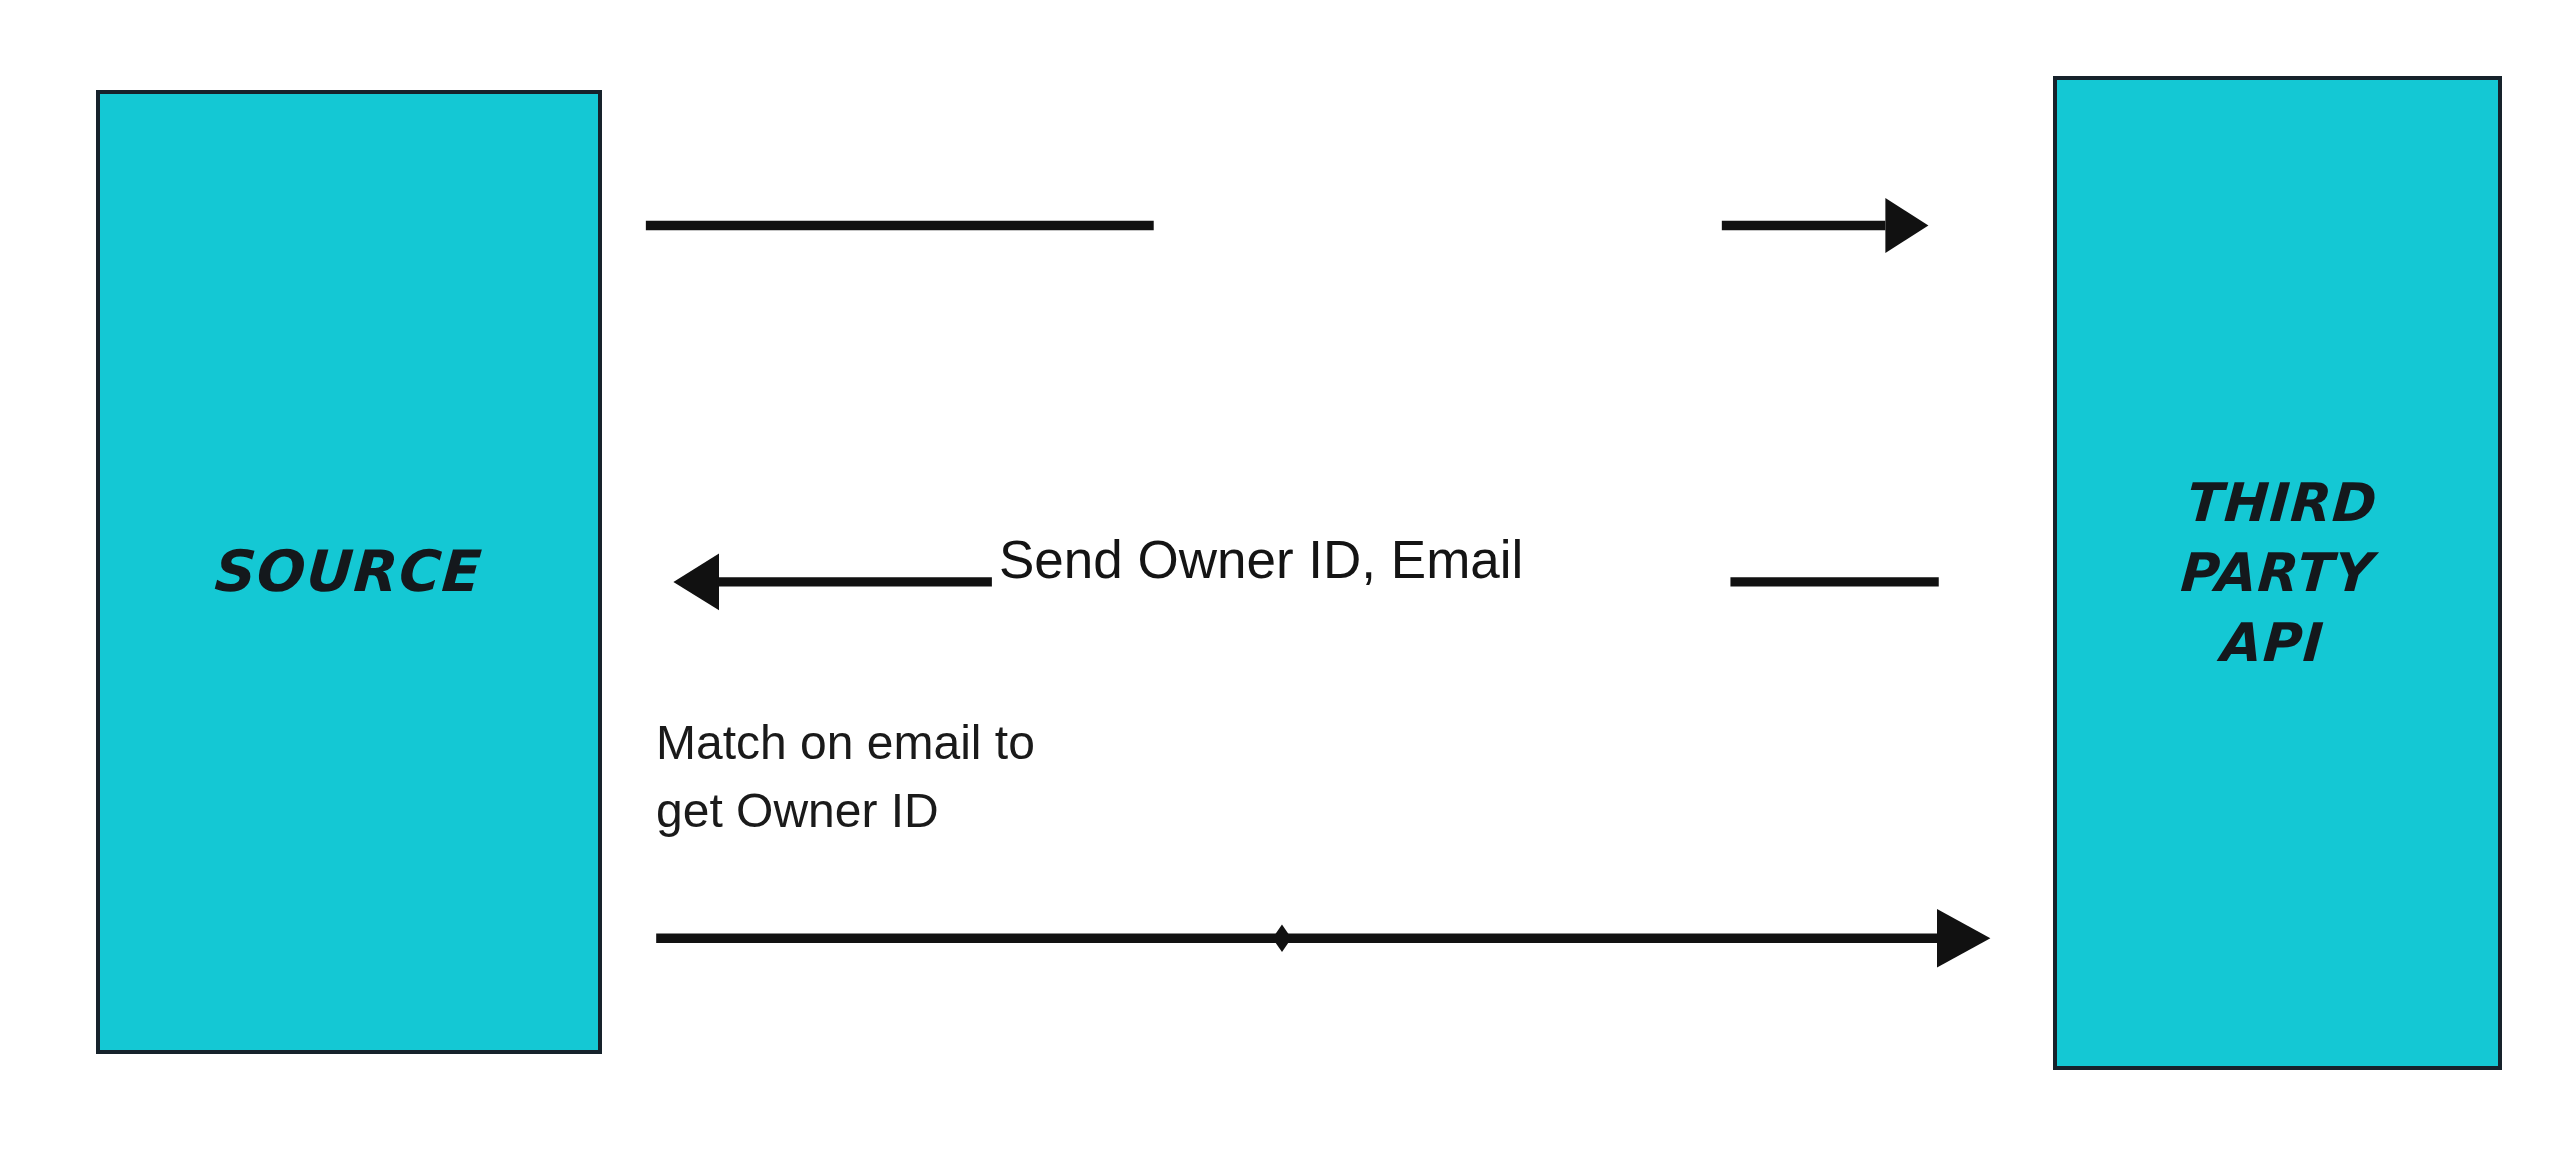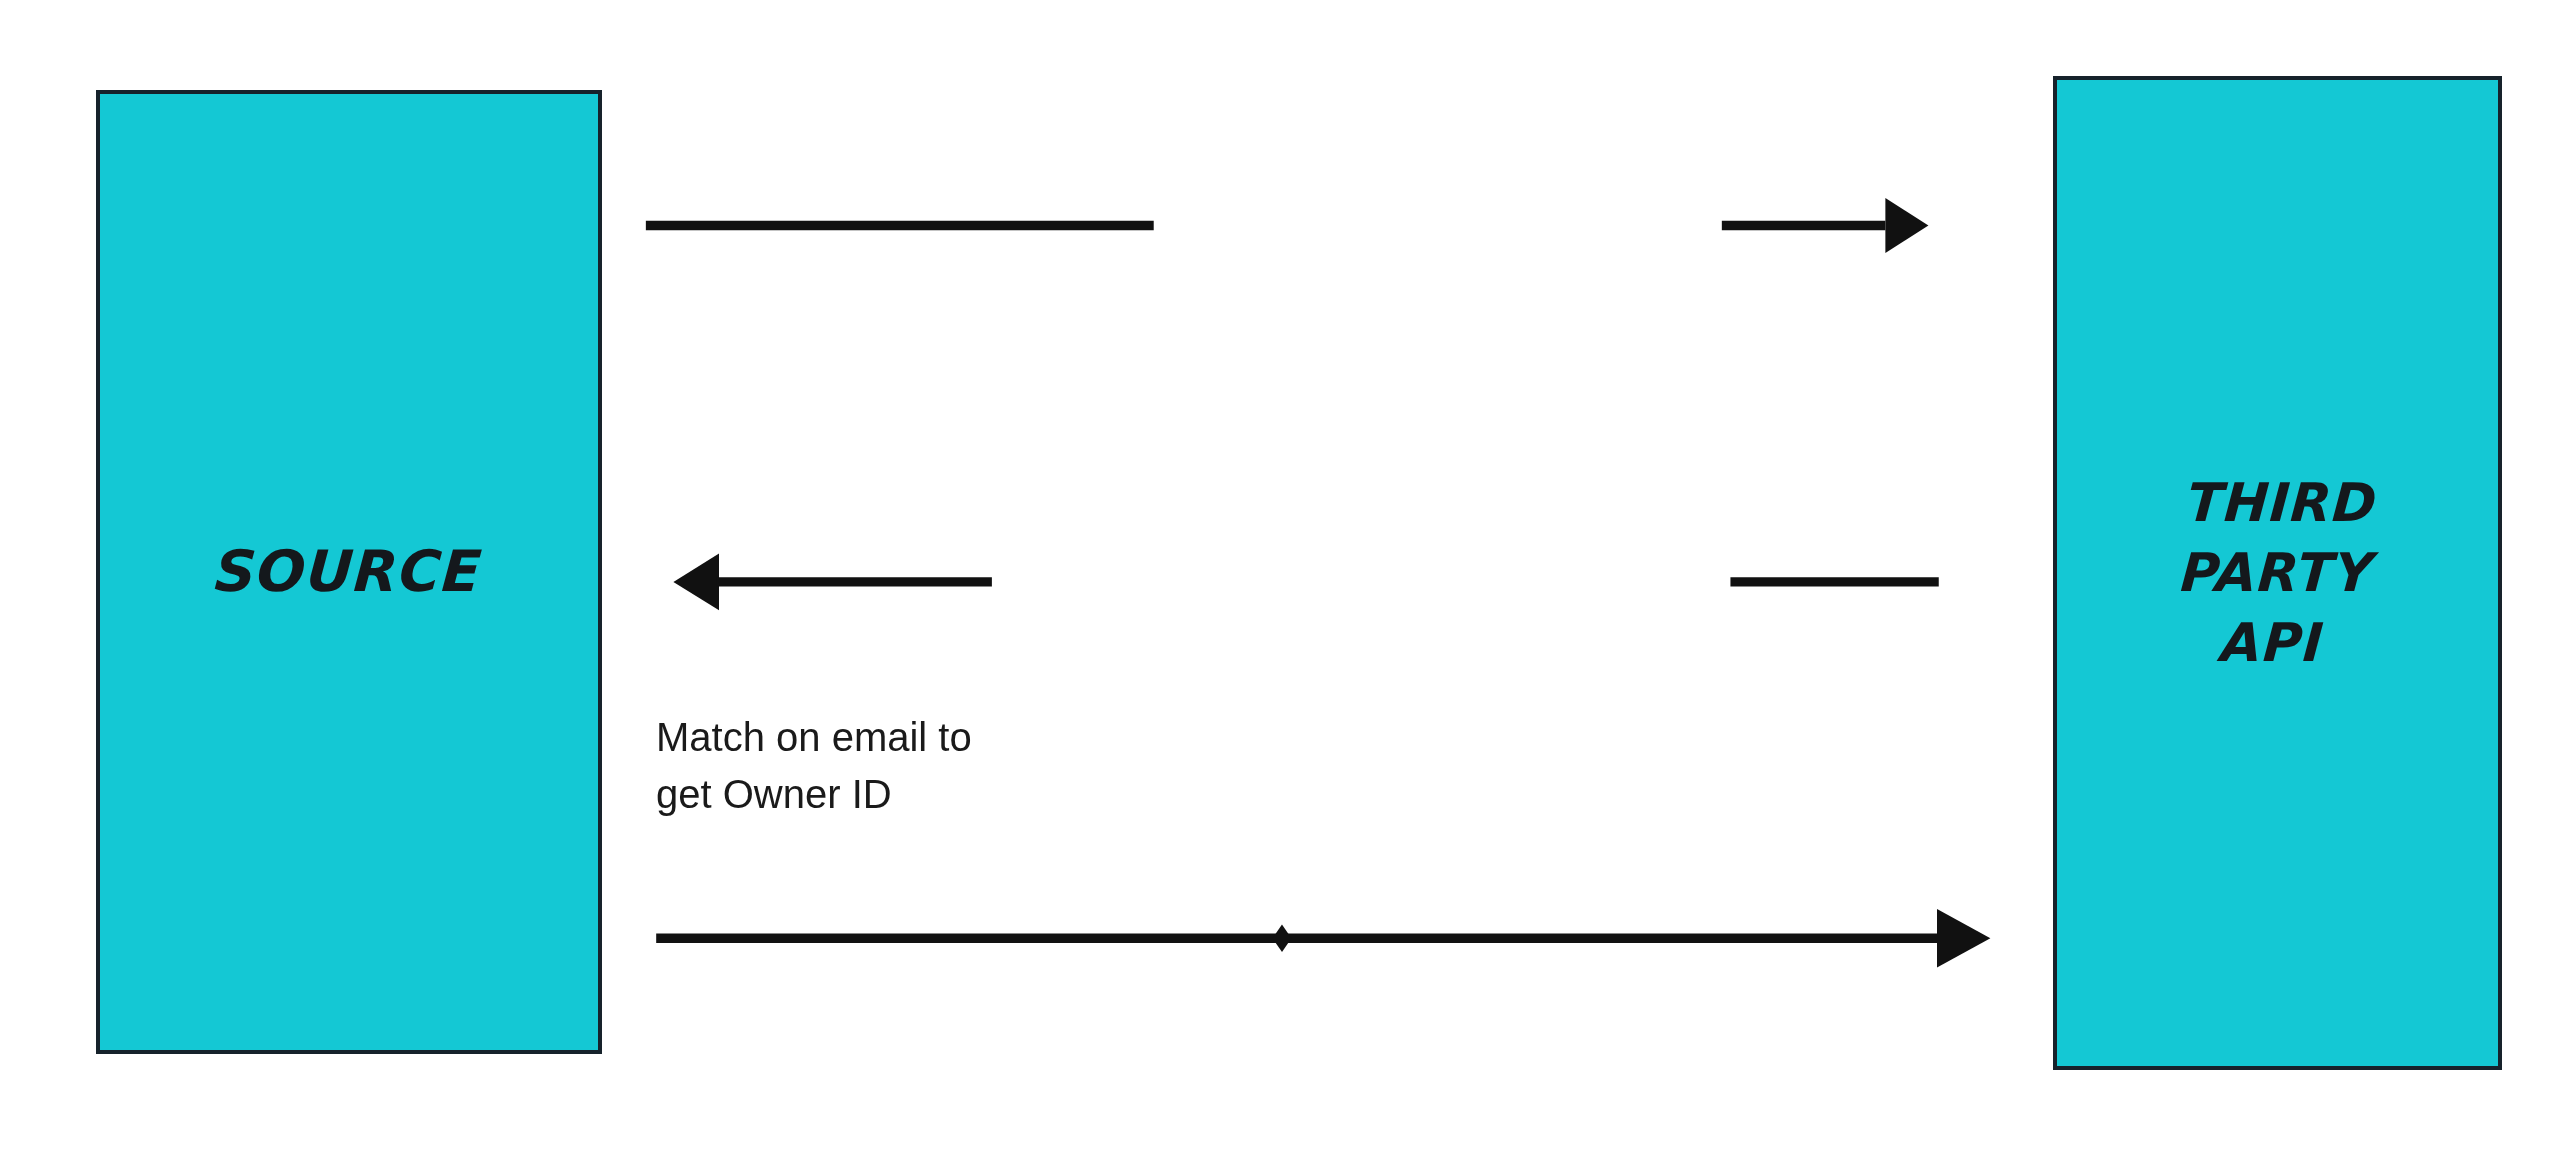--- a/index.html
+++ b/index.html
@@ -91,21 +91,21 @@
     left: 742px;
     top: 970px;
   }
 
   
   #note-match {
     position: absolute;
     left: 656px;
     top: 709px;
     font-family: "Liberation Sans", sans-serif;
-    font-size: 40px;
+    font-size: 48px;
     line-height: 1.42;
     color: #1a1a1a;
     white-space: pre-line;
   }
 </style>
 </head>
 <body>
 
 <div id="canvas" style="background: rgb(255, 255, 255);">
 
@@ -136,19 +136,20 @@
     </g>
 
     <g>
       <line x1="762" y1="1090" x2="2262" y2="1090" stroke="#111111" stroke-width="11"></line>
       <polygon points="1489,1074 1500,1090 1489,1106 1478,1090" fill="#111111"></polygon>
       <polygon points="2250,1056 2312,1090 2250,1124" fill="#111111"></polygon>
     </g>
   </svg>
 
 
+  <div class="edge-label" id="label-send-owner-id">Send Owner ID, Email</div>
 
 
   <div id="note-match">Match on email to
 get Owner ID</div>
 
 </div>
 
 
 </body></html>

